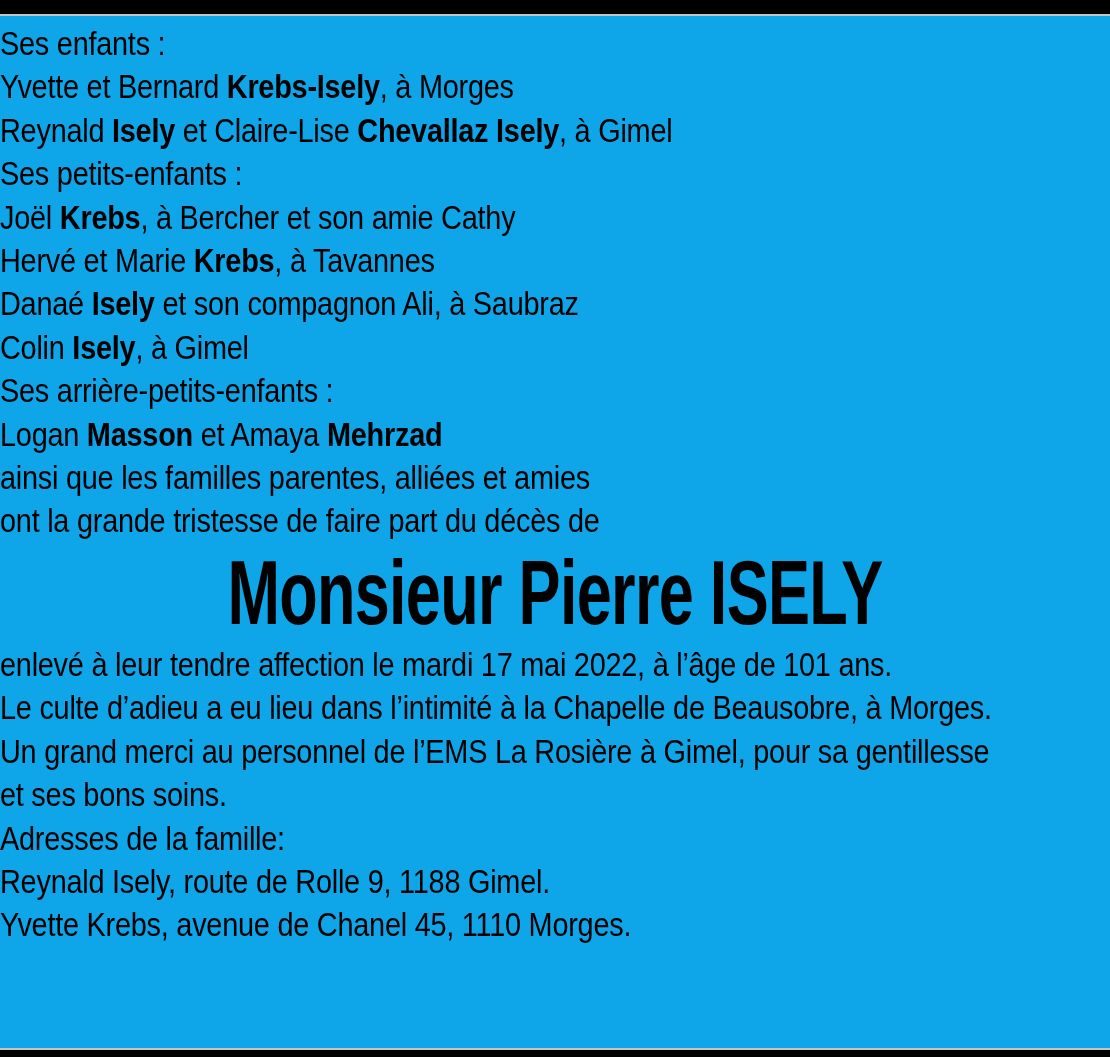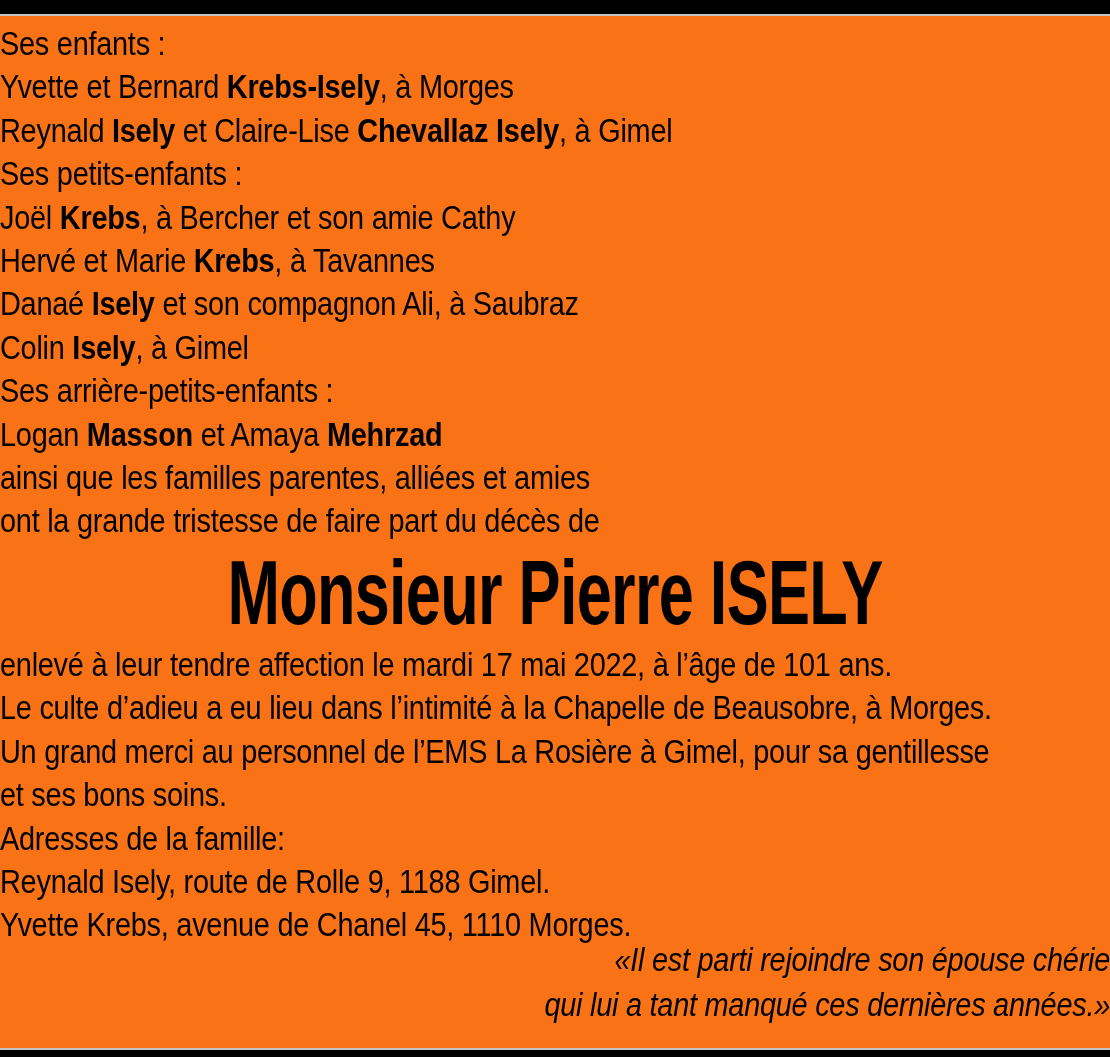--- a/index.html
+++ b/index.html
@@ -4,21 +4,21 @@
 <style>
   html, body {
     margin: 0;
     padding: 0;
     background: #ffffff;
   }
   #page {
     position: relative;
     width: 1110px;
     height: 1057px;
-    background: #f97316;
+    background: #0ea5e9;
     overflow: hidden;
     font-family: "Liberation Sans", sans-serif;
     color: #000000;
   }
   .bar {
     position: absolute;
     left: 0;
     width: 1110px;
     background: #000000;
   }
@@ -112,23 +112,19 @@
     <div class="title">Monsieur Pierre ISELY</div>
 
     <div class="line"><span>enlevé à leur tendre affection le mardi 17 mai 2022, à l’âge de 101 ans.</span></div>
     <div class="line"><span>Le culte d’adieu a eu lieu dans l’intimité à la Chapelle de Beausobre, à Morges.</span></div>
     <div class="line"><span>Un grand merci au personnel de l’EMS La Rosière à Gimel, pour sa gentillesse</span></div>
     <div class="line"><span>et ses bons soins.</span></div>
     <div class="line"><span>Adresses de la famille:</span></div>
     <div class="line"><span>Reynald Isely, route de Rolle 9, 1188 Gimel.</span></div>
     <div class="line"><span>Yvette Krebs, avenue de Chanel 45, 1110 Morges.</span></div>
 
-    <div class="quote">
-      <div class="qline">«Il est parti rejoindre son épouse chérie</div>
-      <div class="qline">qui lui a tant manqué ces dernières années.»</div>
-    </div>
 
   </div>
 
   <div id="bottom-hairline" class="hairline"></div>
   <div id="bottom-bar" class="bar"></div>
 
 </div>
 
 </body></html>

